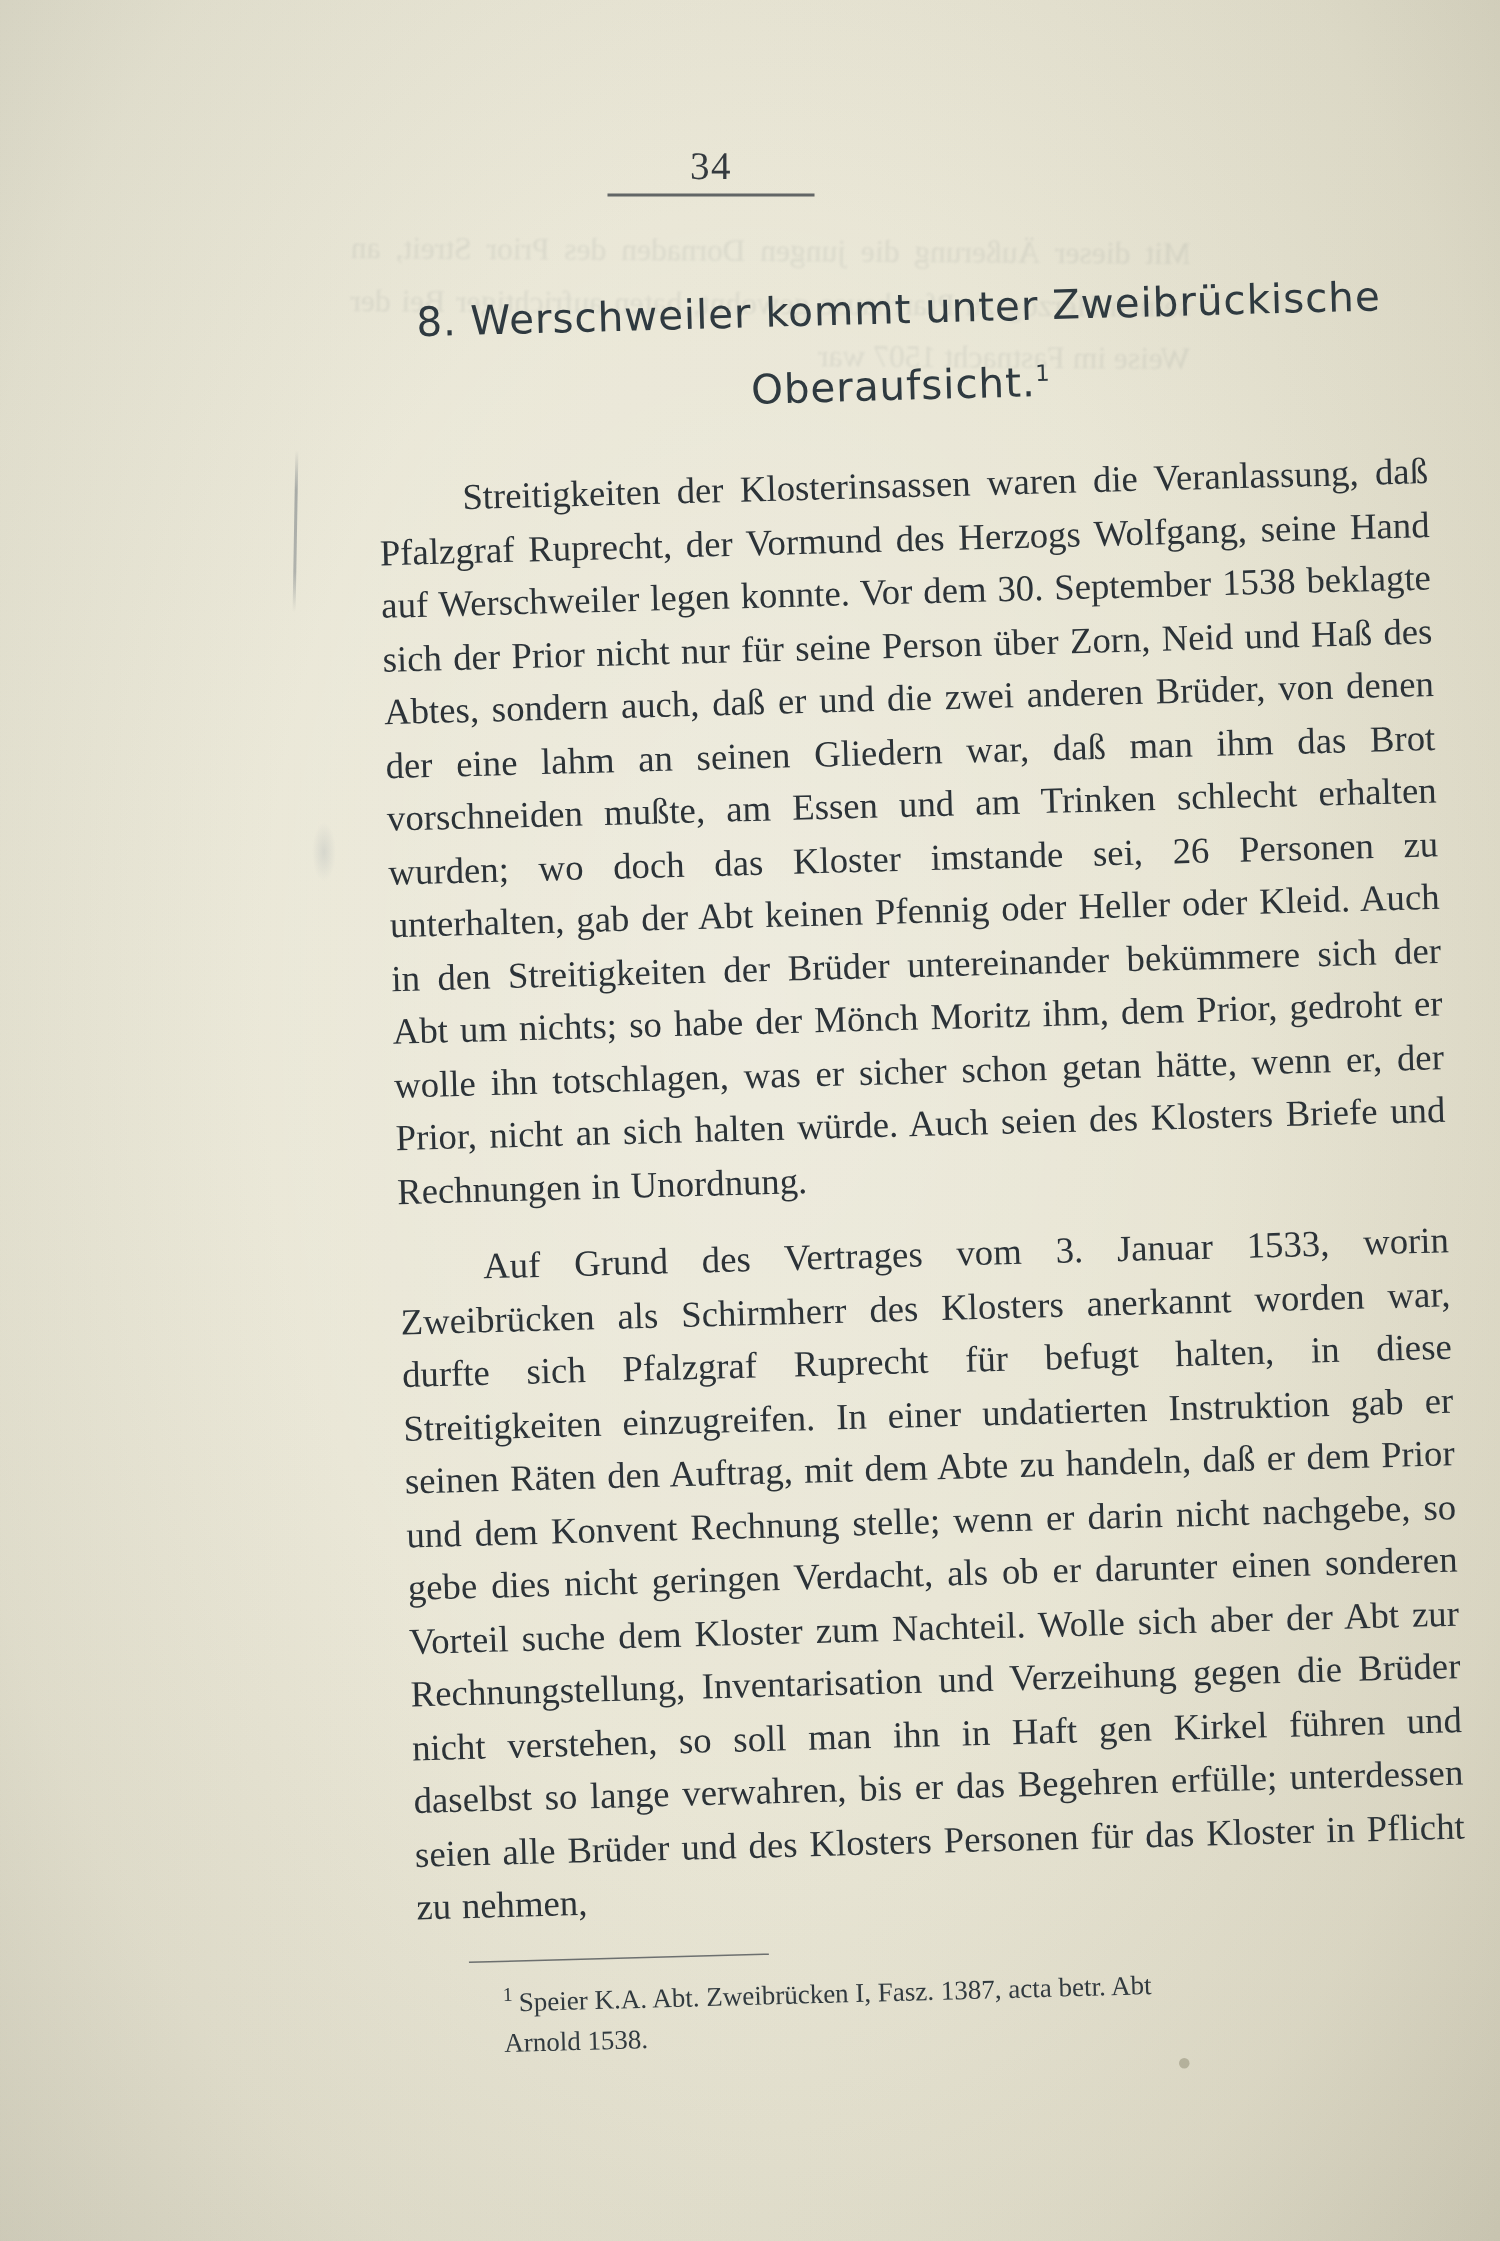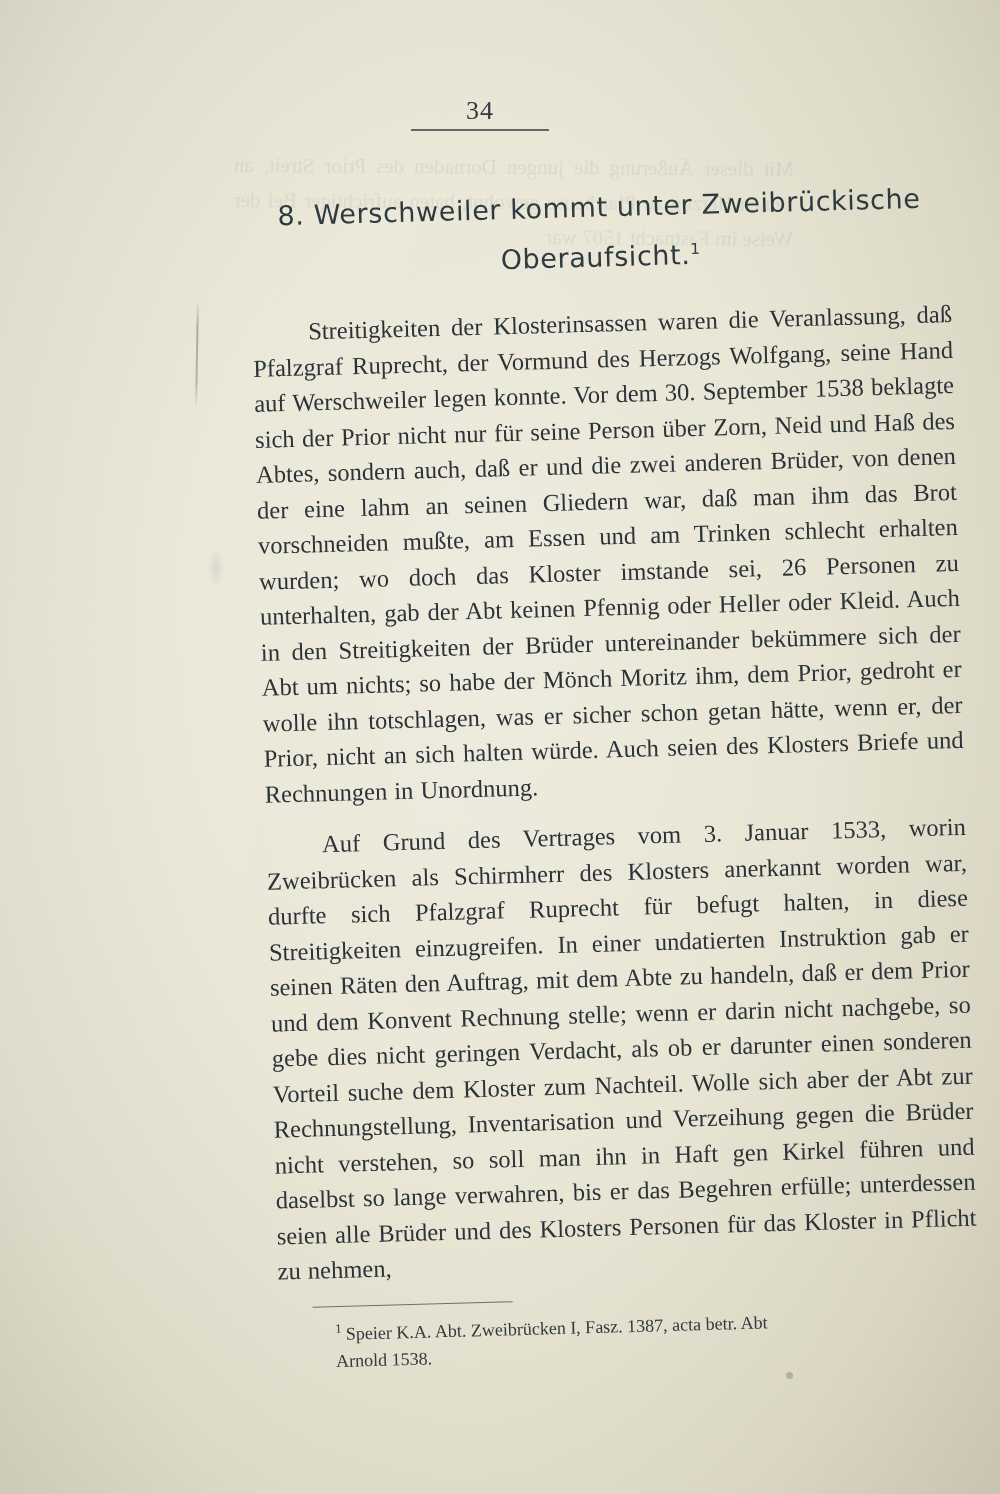--- a/index.html
+++ b/index.html
@@ -50,21 +50,20 @@
     pointer-events: none;
     filter: blur(0.6px);
   }
 
   .content {
     position: absolute;
     left: 0;
     top: 0;
     width: 948px;
     height: 1494px;
-    padding-left: 12px;
   }
 
   
   .folio {
     position: absolute;
     left: 0;
     right: 0;
     top: 96px;
     text-align: center;
   }

